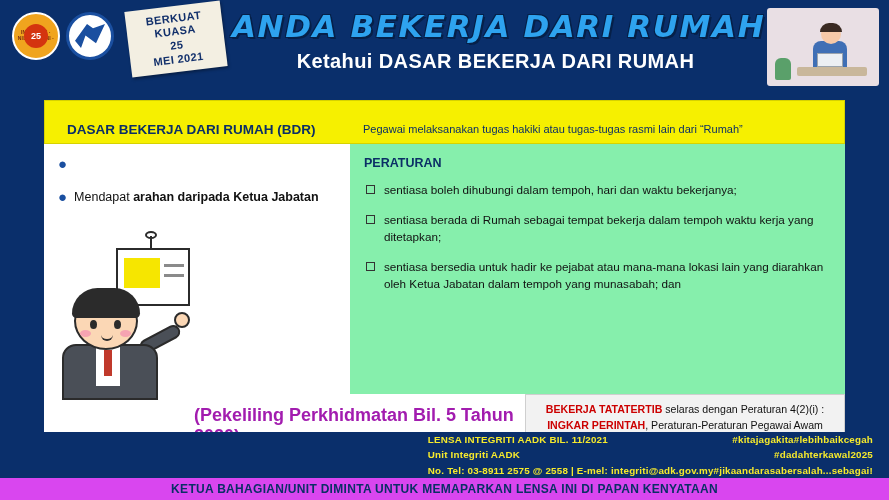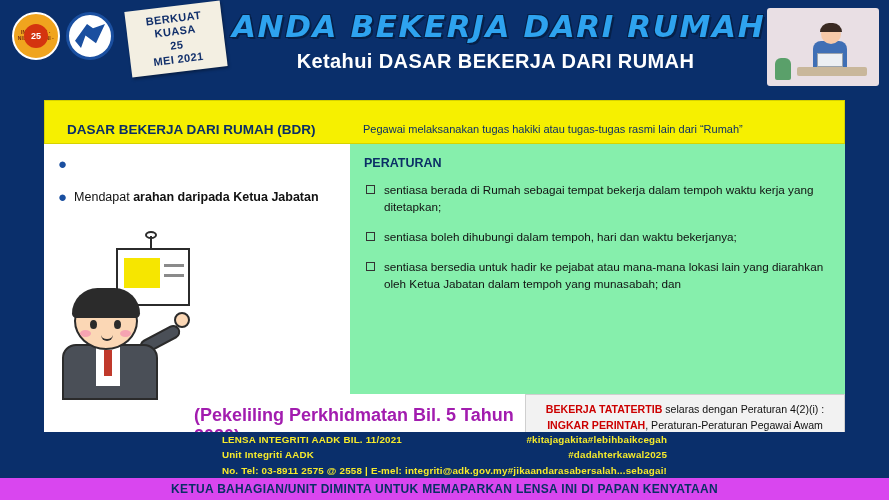--- a/index.html
+++ b/index.html
@@ -301,21 +301,21 @@
   }
   
   .footer {
     position: absolute;
     left: 0; right: 0; bottom: 0;
     height: 68px;
   }
   .footer-main {
     position: absolute; left: 0; right: 0; top: 0; height: 46px;
     background: #0a2f6b;
-    display: flex; align-items: center; justify-content: center;
+    display: flex; align-items: center; justify-content: flex-end;
     padding: 0 16px;
   }
   .f-left {
     font-size: 9.8px; font-weight: bold; color: #f6ea2c;
     line-height: 1.55;
     letter-spacing: .2px;
   }
   .f-right {
     font-size: 9.8px; font-weight: bold; color: #f6ea2c;
     line-height: 1.55; text-align: right;
@@ -411,25 +411,25 @@
           <div class="m-cheek-r"></div>
           <div class="m-mouth"></div>
         </div>
       </div>
 
       <div class="right-col">
         <div class="peraturan-title">PERATURAN</div>
 
         <div class="check-item">
           <span class="box"></span>
-          <span>sentiasa berada di Rumah sebagai tempat bekerja dalam tempoh waktu kerja yang ditetapkan;</span>
+          <span>sentiasa boleh dihubungi dalam tempoh, hari dan waktu bekerjanya;</span>
         </div>
         <div class="check-item">
           <span class="box"></span>
-          <span>sentiasa boleh dihubungi dalam tempoh, hari dan waktu bekerjanya;</span>
+          <span>sentiasa berada di Rumah sebagai tempat bekerja dalam tempoh waktu kerja yang ditetapkan;</span>
         </div>
         <div class="check-item">
           <span class="box"></span>
           <span>sentiasa bersedia untuk hadir ke pejabat atau mana-mana lokasi lain yang diarahkan oleh Ketua Jabatan dalam tempoh yang munasabah; dan</span>
         </div>
       </div>
     </div>
 
     <div class="panel-bottom">
       <div class="pb-left">(Pekeliling Perkhidmatan Bil. 5 Tahun 2020)</div>

